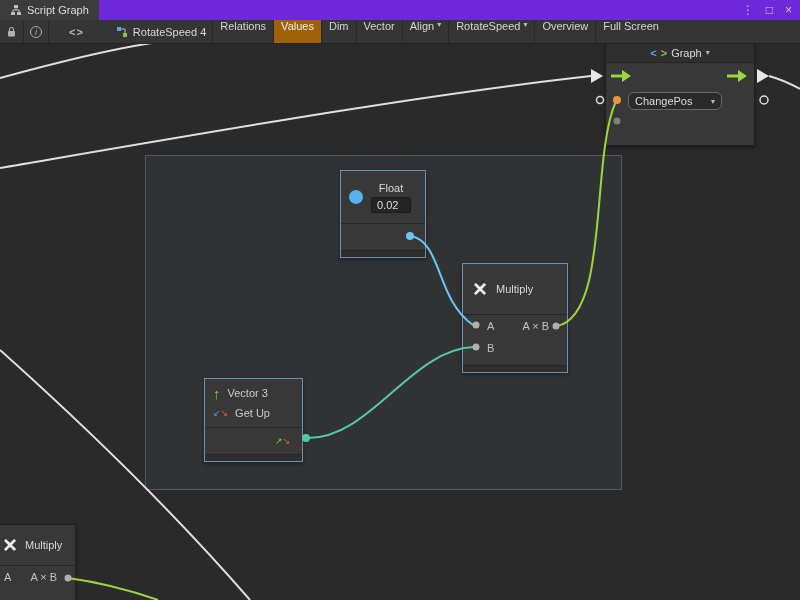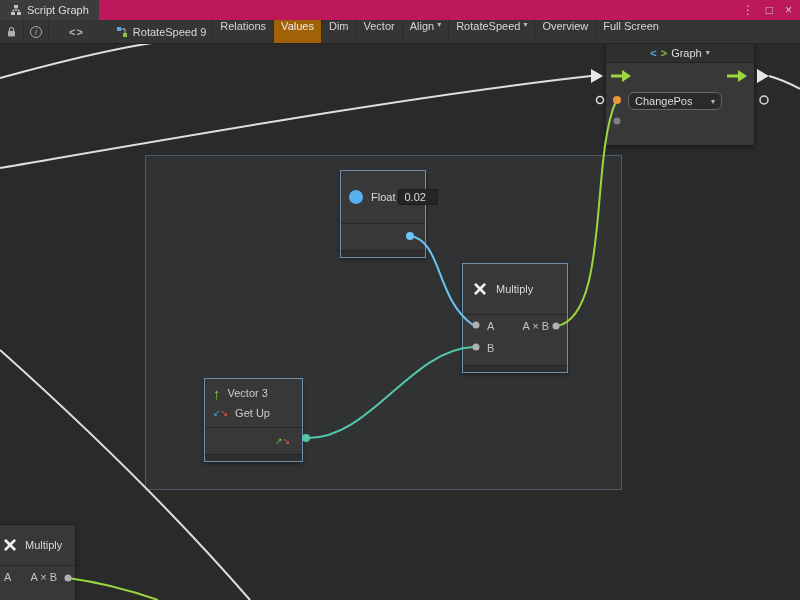--- a/index.html
+++ b/index.html
@@ -7,21 +7,21 @@
   body {
     background: #292929;
     font-family: "Liberation Sans", sans-serif;
     font-size: 11px;
     color: #cccccc;
     position: relative;
   }
 
   
   .titlebar {
-    height: 20px; background: #be185d;
+    height: 20px; background: #6d28d9;
     display: flex; align-items: stretch; justify-content: space-between;
   }
   .tab {
     display: flex; align-items: center; gap: 5px;
     background: #3c3c3c; padding: 0 10px; color: #dddddd;
   }
   .win-controls { display: flex; align-items: center; gap: 12px; padding-right: 8px; color: #c8c8c8; font-size: 12px; }
   .win-controls span { cursor: default; }
 
   
@@ -60,21 +60,21 @@
   .node { position: absolute; background: #383838; border: 1px solid #202020; box-shadow: 0 2px 4px rgba(0,0,0,0.35); }
   .node.selected { border: 1px solid #6f8fae; }
   .node-footer { position: absolute; bottom: 0; left: 0; right: 0; height: 7px; background: #2e2e2e; border-top: 1px solid #242424; }
   .divider { border-top: 1px solid #272727; }
   .port-row { display: flex; align-items: center; justify-content: space-between; height: 22px; color: #c2c2c2; }
 
   
   .float-node { left: 340px; top: 126px; width: 86px; height: 88px; }
   .float-header { height: 52px; display: flex; align-items: center; padding: 0 8px; gap: 8px; }
   .float-icon { width: 14px; height: 14px; border-radius: 50%; background: #56b1f0; flex: 0 0 auto; }
-  .float-col { display: flex; flex-direction: row; align-items: center; gap: 3px; }
+  .float-col { display: flex; flex-direction: column; align-items: center; gap: 3px; }
   .float-title { color: #d8d8d8; }
   .value-box {
     width: 40px; height: 16px; background: #252525; border: 1px solid #1c1c1c;
     border-radius: 2px; color: #dddddd; padding: 1px 5px;
   }
   .float-body { height: 27px; }
 
   
   .multiply-node { left: 462px; top: 219px; width: 106px; height: 110px; }
   .mult-header { height: 50px; display: flex; align-items: center; padding: 0 10px; gap: 9px; }
@@ -150,21 +150,21 @@
   <div class="tb-cell" style="border-right:none; margin-left:14px;">
     <span class="code-glyph">&lt;&gt;</span>
   </div>
 
   <div class="graph-ref">
     <svg width="12" height="12" viewBox="0 0 12 12">
       <rect x="1" y="1" width="4" height="4" fill="#53a8e0"></rect>
       <rect x="7" y="7" width="4" height="4" fill="#8ac33f"></rect>
       <path d="M5 3 H9 V7" stroke="#bbbbbb" stroke-width="1" fill="none"></path>
     </svg>
-    <span>RotateSpeed 9</span>
+    <span>RotateSpeed 4</span>
   </div>
 
 
   <div class="tb-buttons">
     <div class="tb-btn">
       <span>Relations</span>
     </div>
     <div class="tb-btn active">
       <span>Values</span>
     </div>

